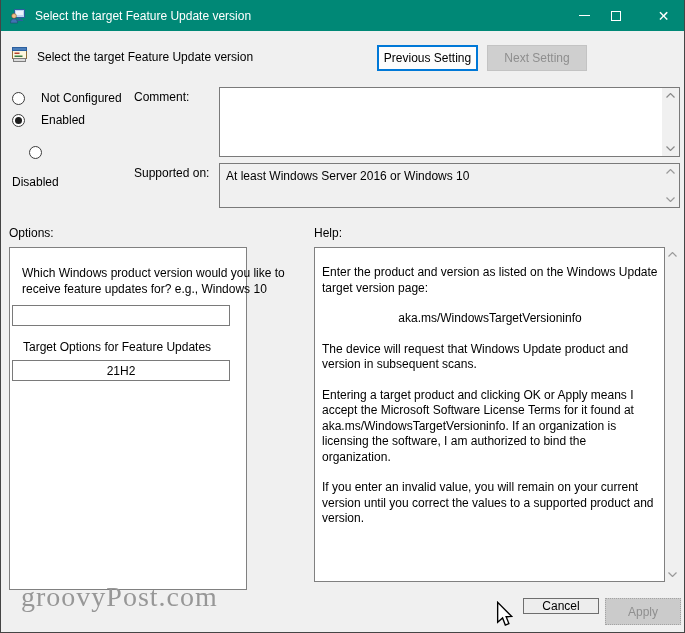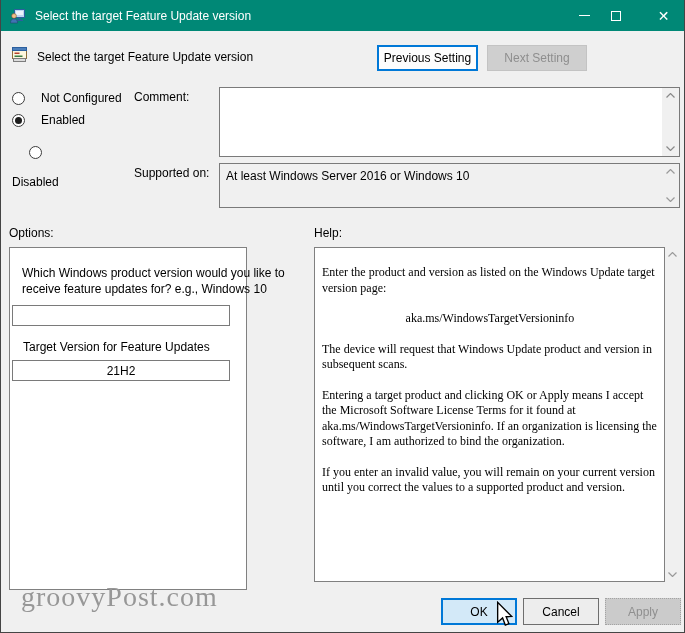--- a/index.html
+++ b/index.html
@@ -47,27 +47,27 @@
   .help-label { position: absolute; left: 313px; top: 226px; }
   
   .options-panel { position: absolute; left: 8px; top: 247px; width: 238px; height: 343px; background: #fff; border: 1px solid #808080; }
   .opt-question { position: absolute; left: 12px; top: 17px; width: 274px; line-height: 16px; }
   .opt-input { position: absolute; left: 2px; width: 218px; height: 21px; border: 1px solid #7a7a7a; background: #fff; font-size: 12px; padding: 2px 3px; outline: none; }
   .opt-input-1 { top: 57px; }
   .opt-target-label { position: absolute; left: 13px; top: 92px; }
   .opt-input-2 { top: 112px; text-align: center; }
   
   .help-panel { position: absolute; left: 313px; top: 247px; width: 351px; height: 335px; background: #fff; border: 1px solid #808080; padding: 17px 6px 0 7px; line-height: 15.5px; overflow: hidden; }
-  .help-panel p { margin-bottom: 15px; font-family: Liberation Serif, serif; }
+  .help-panel p { margin-bottom: 15px; }
   .help-panel p.centered { text-align: center; }
   .help-scroll-up { position: absolute; left: 667px; top: 252px; width: 9px; height: 5px; }
   .help-scroll-down { position: absolute; left: 667px; top: 572px; width: 9px; height: 5px; }
   
   .btn-ok { position: absolute; left: 440px; top: 598px; width: 76px; height: 27px; background: #d3e9f8; border: 2px solid #0078d7; }
-  .btn-cancel { position: absolute; left: 522px; top: 598px; width: 76px; height: 27px; background: #ededed; border: 1px solid #6e6e6e; }
+  .btn-cancel { position: absolute; left: 522px; top: 598px; width: 76px; height: 16px; background: #ededed; border: 1px solid #6e6e6e; }
   .btn-apply { position: absolute; left: 604px; top: 598px; width: 76px; height: 27px; background: #cbcbcb; border: 1px dotted #a3a3a3; color: #8f8f8f; }
   
   .watermark { position: absolute; left: 20px; top: 581px; font-family: "Liberation Serif", serif; font-size: 28px; color: #979797; letter-spacing: 1px; pointer-events: none; }
   .mouse-cursor { position: absolute; left: 495px; top: 601px; width: 17px; height: 26px; pointer-events: none; }
 </style>
 </head>
 <body>
 
 <div class="window">
 
@@ -141,39 +141,38 @@
         </svg>
     </div>
   </div>
 
   <span class="options-label">Options:</span>
   <span class="help-label">Help:</span>
 
   <div class="options-panel">
     <div class="opt-question">Which Windows product version would you like to receive feature updates for? e.g., Windows 10</div>
     <input class="opt-input opt-input-1" type="text" value="" style="">
-    <div class="opt-target-label">Target Version for Feature Updates</div>
+    <div class="opt-target-label">Target Options for Feature Updates</div>
     <input class="opt-input opt-input-2" type="text" value="21H2" style="">
   </div>
 
   <div class="help-panel">
     <p>Enter the product and version as listed on the Windows Update target version page:</p>
     <p class="centered">aka.ms/WindowsTargetVersioninfo</p>
     <p>The device will request that Windows Update product and version in subsequent scans.</p>
     <p>Entering a target product and clicking OK or Apply means I accept the Microsoft Software License Terms for it found at aka.ms/WindowsTargetVersioninfo. If an organization is licensing the software, I am authorized to bind the organization.</p>
     <p>If you enter an invalid value, you will remain on your current version until you correct the values to a supported product and version.</p>
   </div>
   <svg class="help-scroll-up" viewBox="0 0 9 5">
       <path d="M0.5 4.5 L4.5 0.5 L8.5 4.5" fill="none" stroke="#9a9a9a" stroke-width="1.2"></path>
     </svg>
   <svg class="help-scroll-down" viewBox="0 0 9 5">
       <path d="M0.5 0.5 L4.5 4.5 L8.5 0.5" fill="none" stroke="#9a9a9a" stroke-width="1.2"></path>
     </svg>
 
-  <button class="btn btn-ok">OK</button>
   <button class="btn btn-cancel">Cancel</button>
   <button class="btn btn-apply" disabled="">Apply</button>
 
   <div class="watermark">groovyPost.com</div>
 
   <svg class="mouse-cursor" viewBox="0 0 12 19">
     <path d="M1 1 L1 15.5 L4.6 12.4 L6.6 17.6 L9.2 16.5 L7.2 11.5 L11.2 11.2 Z" fill="#ffffff" stroke="#000000" stroke-width="1"></path>
   </svg>
 
 </div>

